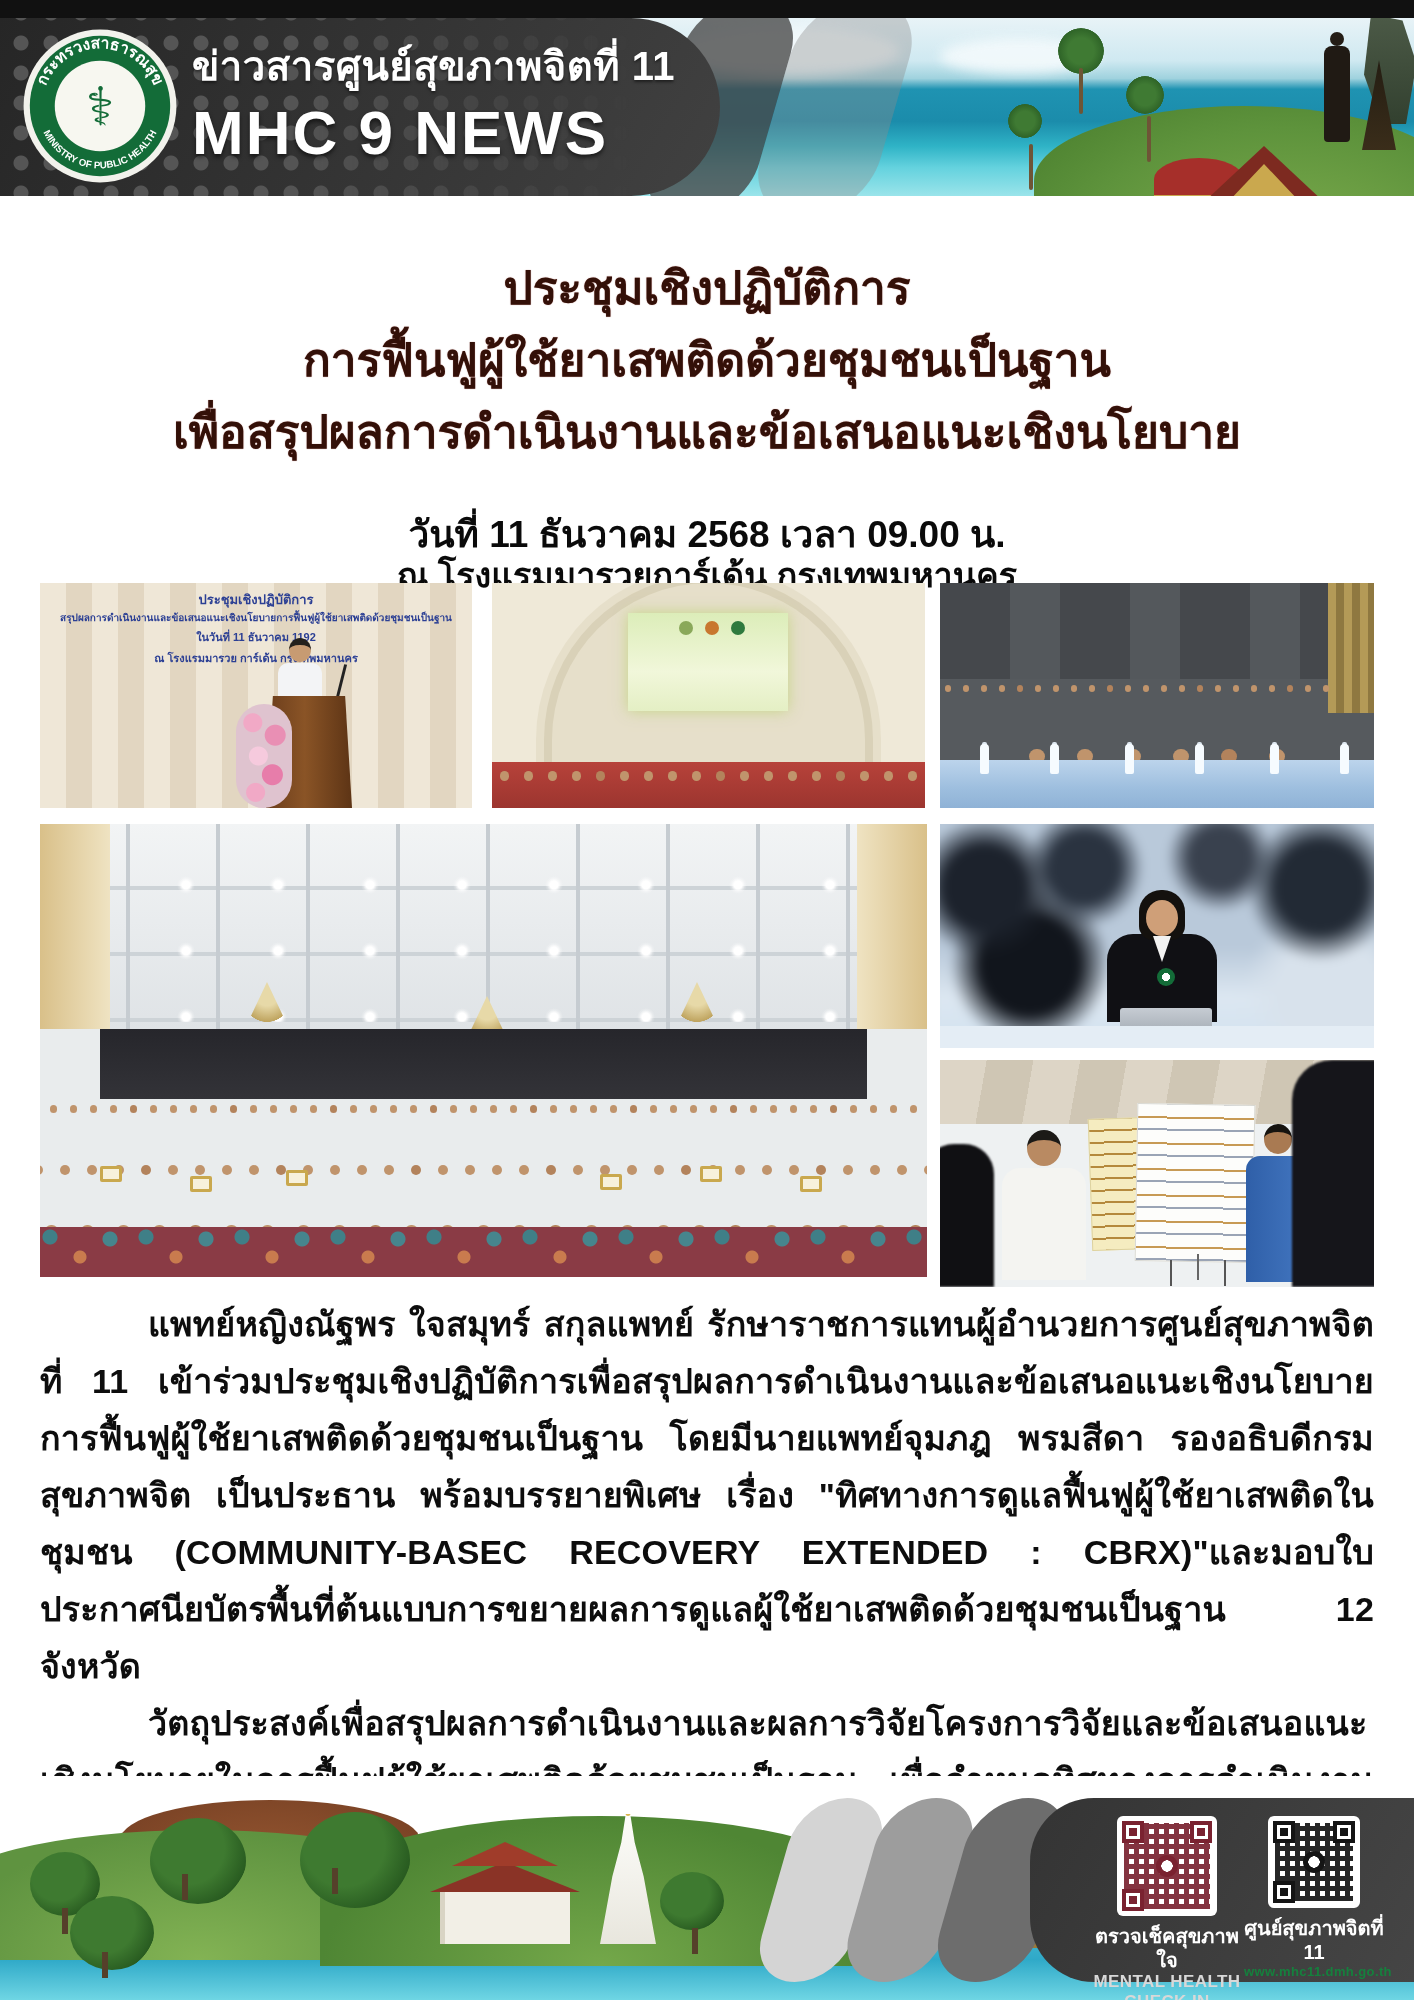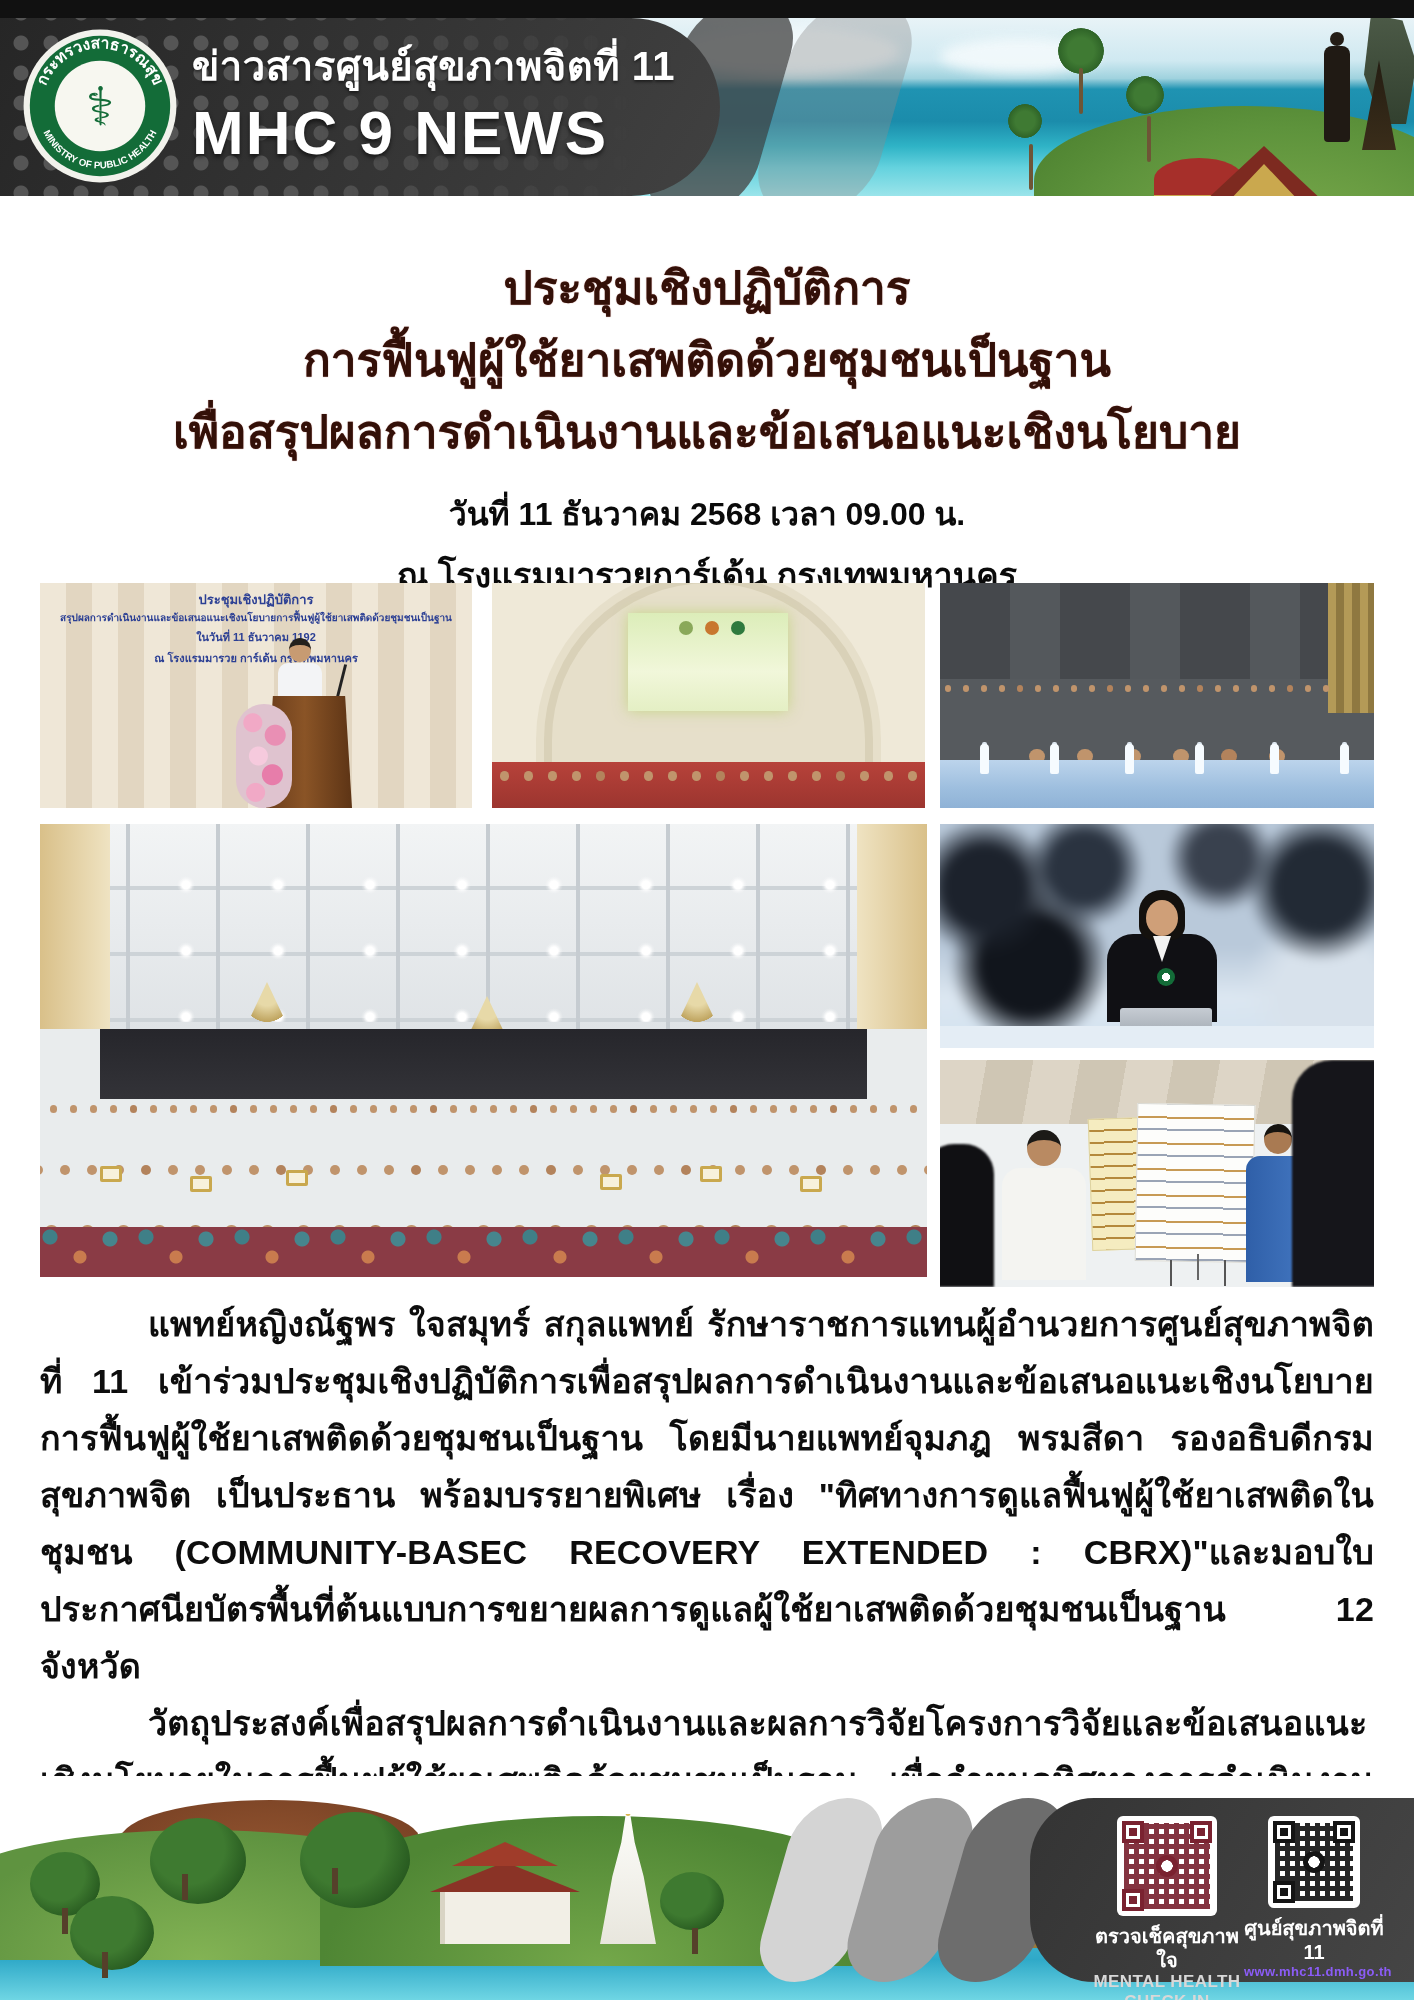--- a/index.html
+++ b/index.html
@@ -44,21 +44,21 @@
   .logo{position:absolute;left:22px;top:10px;width:156px;height:156px}
   .hdr-text{position:absolute;left:192px;top:16px;color:#fff}
   .hdr-title-th{font-size:40px;font-weight:800;letter-spacing:.5px;text-shadow:0 2px 3px rgba(0,0,0,.5)}
   .hdr-title-en{font-size:62px;font-weight:800;letter-spacing:2px;line-height:66px;margin-top:2px;text-shadow:0 3px 4px rgba(0,0,0,.55)}
   .hdr-address{font-size:20px;font-weight:600;margin-top:8px;color:#f2f2f2}
 
   
   .headline{position:absolute;left:40px;right:40px;top:252px;text-align:center;color:var(--maroon);
     font-weight:800;text-shadow:0 0 1px rgba(120,20,10,.6)}
   .headline .h-line{font-size:46px;line-height:72px}
-  .meta-date{position:absolute;left:40px;right:40px;top:488px;text-align:center;font-size:32px;font-weight:800;color:#0a0a0a}
+  .meta-date{position:absolute;left:40px;right:40px;top:504px;text-align:center;font-size:37px;font-weight:800;color:#0a0a0a}
   .meta-venue{position:absolute;left:40px;right:40px;top:548px;text-align:center;font-size:34px;font-weight:800;color:#0a0a0a}
 
   
   .photo{position:absolute;overflow:hidden;background:#ddd}
   .person{display:flex;flex-direction:column;align-items:center;gap:1px;flex:0 0 auto}
   .person::before{content:'';width:45%;aspect-ratio:1;border-radius:50%;background:#c0946c}
   .person::after{content:'';width:78%;flex:1;border-radius:6px 6px 0 0;background:#16161e}
   .person:nth-child(3n)::after{background:#23232d}
   .person:nth-child(7n)::after{background:#e9e9e9}
   .person:nth-child(5n)::before{background:#b3835c}
@@ -217,21 +217,21 @@
     background-image:repeating-linear-gradient(0deg,var(--qc) 0 5px,transparent 5px 10px),
                      repeating-linear-gradient(90deg,var(--qc) 0 5px,#fff 5px 10px)}
   .q1 .qr{--qc:var(--qr1)} .q2 .qr{--qc:var(--qr2)}
   .qr .f{position:absolute;width:22px;height:22px;border:4px solid var(--qc);background:#fff}
   .qr .f::after{content:'';position:absolute;inset:3px;background:var(--qc)}
   .qr .f.tl{left:5px;top:5px}.qr .f.tr{right:5px;top:5px}.qr .f.bl{left:5px;bottom:5px}
   .qr .ctr{position:absolute;left:50%;top:50%;width:22px;height:22px;margin:-11px 0 0 -11px;border-radius:50%;
     background:radial-gradient(circle,#fff 0 36%,var(--qc) 37%)}
   .qr-label{margin-top:8px;color:#fff;font-weight:800;font-size:20px;line-height:24px}
   .qr-sub{color:#d8d8d8;font-weight:600;font-size:17px;letter-spacing:.4px}
-  .q2 .qr-sub{font-size:13px;font-weight:700;color:#8b5cf6}
+  .q2 .qr-sub{font-size:13px;font-weight:700;color:#15803d}
 </style>
 </head>
 <body>
 
 <div id="page">
 
   <div id="topbar"></div>
   <div id="header">
     <div class="hdr-photo">
       <div class="cloud" style="left:160px;top:8px;width:220px;height:50px"></div>

